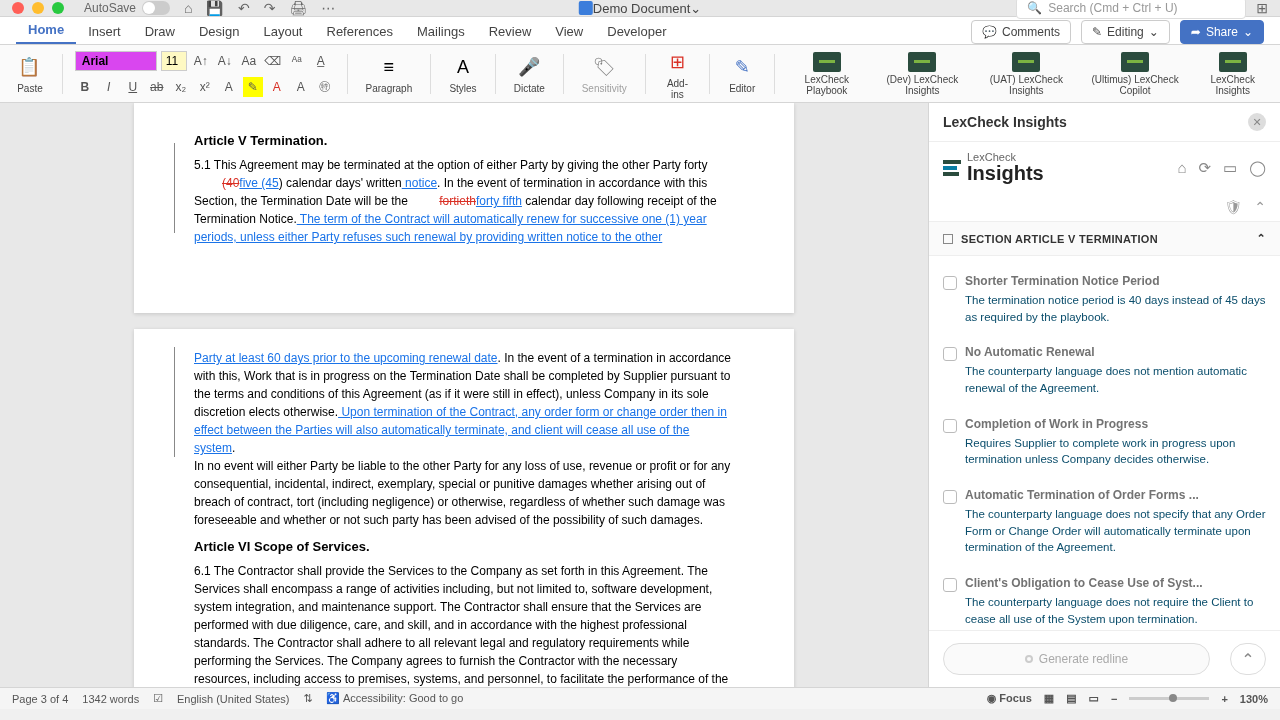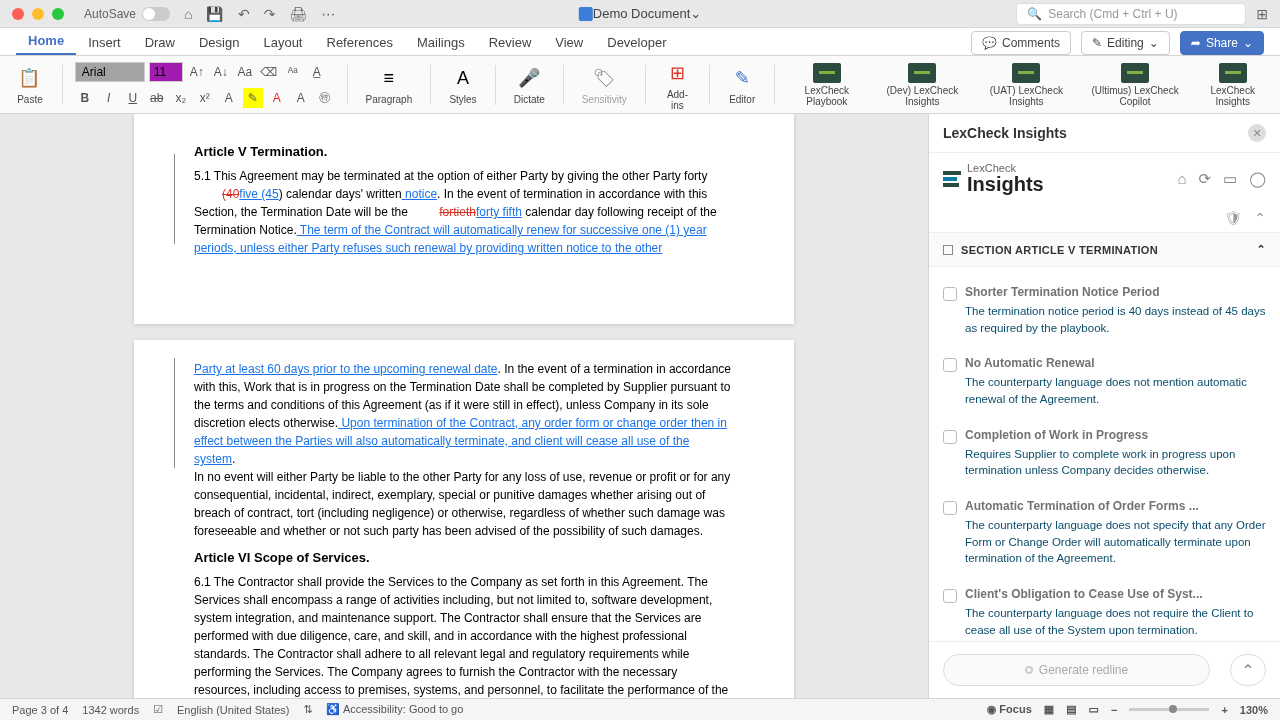--- a/index.html
+++ b/index.html
@@ -1,18 +1,18 @@
 <!DOCTYPE html>
 <html><head>
   <meta charset="utf-8">
   <style>
     * { margin: 0; padding: 0; box-sizing: border-box; font-family: -apple-system, BlinkMacSystemFont, 'Segoe UI', sans-serif; }
     body { background: #f0f0f0; width: 1280px; height: 720px; overflow: hidden; position: relative; }
     
-    .title-bar { height: 28px; background: #e8e8e8; display: flex; align-items: center; padding: 0 12px; border-bottom: 1px solid #d5d5d5; }
+    .title-bar { height: 17px; background: #e8e8e8; display: flex; align-items: center; padding: 0 12px; border-bottom: 1px solid #d5d5d5; }
     .traffic-lights { display: flex; gap: 8px; }
     .traffic-light { width: 12px; height: 12px; border-radius: 50%; }
     .tl-red { background: #ff5f57; }
     .tl-yellow { background: #ffbd2e; }
     .tl-green { background: #28c940; }
     .autosave { margin-left: 20px; font-size: 12px; color: #666; display: flex; align-items: center; gap: 6px; }
     .toggle { width: 28px; height: 14px; background: #ccc; border-radius: 7px; position: relative; }
     .toggle::after { content: ''; width: 12px; height: 12px; background: #fff; border-radius: 50%; position: absolute; top: 1px; left: 1px; }
     .tb-icons { display: flex; gap: 14px; margin-left: 14px; color: #666; font-size: 14px; }
     .doc-title { position: absolute; left: 50%; transform: translateX(-50%); font-size: 13px; color: #444; display: flex; align-items: center; gap: 0; }
@@ -26,22 +26,22 @@
     .tabs-right { margin-left: auto; display: flex; align-items: center; gap: 10px; }
     .btn-pill { display: flex; align-items: center; gap: 5px; padding: 4px 10px; border: 1px solid #ccc; border-radius: 4px; font-size: 12px; color: #444; background: #fff; }
     .btn-share { background: #4472c4; color: #fff; border-color: #4472c4; }
     
     .ribbon { height: 58px; background: #fafafa; border-bottom: 1px solid #d5d5d5; display: flex; align-items: center; padding: 0 10px; gap: 8px; }
     .rb-group { display: flex; flex-direction: column; align-items: center; padding: 0 6px; }
     .rb-big-icon { width: 28px; height: 28px; display: flex; align-items: center; justify-content: center; font-size: 18px; margin-bottom: 2px; }
     .rb-label { font-size: 10px; color: #444; text-align: center; line-height: 1.1; }
     .rb-sep { width: 1px; height: 40px; background: #ddd; margin: 0 4px; }
     .font-controls { display: flex; gap: 4px; align-items: center; }
-    .font-select { border: 1px solid #ccc; padding: 2px 6px; font-size: 12px; width: 70px; background: #a3a3a3; }
-    .size-select { border: 1px solid #ccc; padding: 2px 4px; font-size: 12px; width: 34px; background: #a21caf; }
+    .font-select { border: 1px solid #ccc; padding: 2px 6px; font-size: 12px; width: 82px; background: #d946ef; font-weight: bold; }
+    .size-select { border: 1px solid #ccc; padding: 2px 4px; font-size: 12px; width: 26px; background: #fef9c3; }
     .mini-btn { width: 20px; height: 20px; display: flex; align-items: center; justify-content: center; font-size: 12px; color: #555; }
     .format-row { display: flex; gap: 4px; margin-top: 4px; }
     .insights-btn { display: flex; flex-direction: column; align-items: center; padding: 2px 6px; }
     .insights-icon { width: 28px; height: 20px; background: #2b4c3e; border-radius: 2px; display: flex; align-items: center; justify-content: center; margin-bottom: 2px; }
     .insights-icon::after { content: ''; width: 16px; height: 3px; background: #7cb342; }
     
     .main-area { display: flex; height: calc(720px - 28px - 28px - 58px - 22px); }
     .doc-viewport { flex: 1; overflow: hidden; background: #e8e8e8; padding: 0 30px; position: relative; }
     .page { background: #fff; width: 660px; margin: 0 auto; padding: 20px 60px; box-shadow: 0 1px 4px rgba(0,0,0,0.15); position: relative; }
     .page1 { height: 210px; margin-bottom: 16px; }

